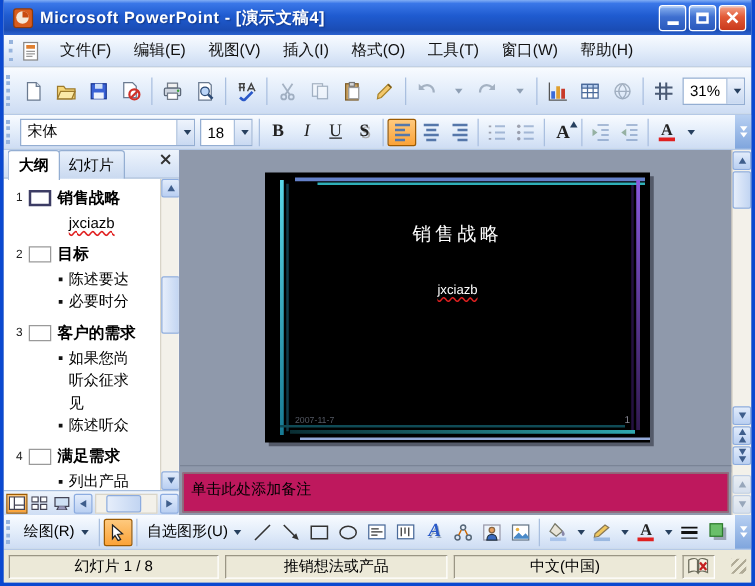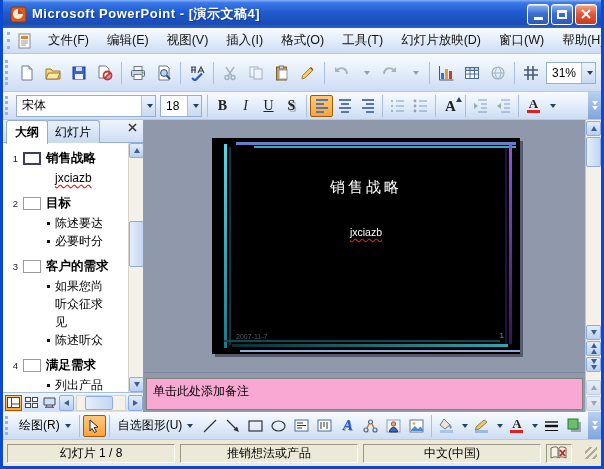--- a/index.html
+++ b/index.html
@@ -78,21 +78,21 @@
   .hsc{flex:1;height:16px;display:flex;align-items:center;background:#f3f1ea;border:1px solid #d8d4c8;margin:0 1px;}
   
   .canvas{position:relative;width:441px;background:#8f99ab;}
   .slide{position:absolute;left:68px;top:18px;width:308px;height:216px;background:#000;box-shadow:3px 3px 0 rgba(25,28,40,.5);}
   .sl-line{position:absolute;}
   .sl-title{position:absolute;left:0;right:0;top:40px;text-align:center;color:#fff;font-size:15px;letter-spacing:3px;}
   .sl-sub{position:absolute;left:0;right:0;top:88px;text-align:center;color:#fff;font-size:10.5px;}
   .sl-date{position:absolute;left:24px;bottom:14px;color:#565b66;font-size:7px;}
   .sl-num{position:absolute;right:16px;bottom:14px;color:#8a8a96;font-size:8px;}
   .splitter{position:absolute;left:0;right:0;top:252px;height:6px;background:#8f99ab;border-top:1px solid #7a8496;}
-  .notes{position:absolute;left:2px;right:2px;top:258px;bottom:2px;background:#f9a8d4;border:1px solid #808080;font-size:12px;padding:4px 6px;color:#000;}
+  .notes{position:absolute;left:2px;right:2px;top:258px;bottom:2px;background:#be185d;border:1px solid #808080;font-size:12px;padding:4px 6px;color:#000;}
   .vcol{width:16px;background:#f3f1ea;border-left:1px solid #c8c4b8;display:flex;flex-direction:column;align-items:center;padding:1px;gap:1px;}
   .vtrack{flex:1;width:15px;position:relative;}
   .dblarr{display:flex;flex-direction:column;align-items:center;gap:1px;}
   
   .drawbar{position:absolute;left:0;top:412px;width:598px;height:28px;font-size:12px;}
   .dlabel{display:flex;align-items:center;gap:3px;padding:3px 5px;white-space:nowrap;}
   
   .statusbar{position:absolute;left:0;top:440px;width:598px;height:26px;background:#ece9d8;display:flex;align-items:center;padding:2px 4px;gap:5px;font-size:12px;}
   .seg{height:19px;display:flex;align-items:center;justify-content:center;padding:0 8px;white-space:nowrap;
     border:1px solid;border-color:#9a9685 #fff #fff #9a9685;}
@@ -136,21 +136,20 @@
           <rect x="4" y="3" width="7" height="3" fill="#e08030"></rect>
           <path d="M4 8h7M4 10h7M4 12h5" stroke="#999" stroke-width="1"></path>
         </svg>
       </span>
     <span class="mitem">文件(F)</span>
     <span class="mitem">编辑(E)</span>
     <span class="mitem">视图(V)</span>
     <span class="mitem">插入(I)</span>
     <span class="mitem">格式(O)</span>
     <span class="mitem">工具(T)</span>
-    <span class="mitem">幻灯片放映(D)</span>
     <span class="mitem">窗口(W)</span>
     <span class="mitem">帮助(H)</span>
     <span class="spacer"></span>
 
   </div>
 
   <div class="bar tbar1">
     <span class="grip"></span>
     <span class="tb">
         <svg width="16" height="16" viewBox="0 0 16 16">

